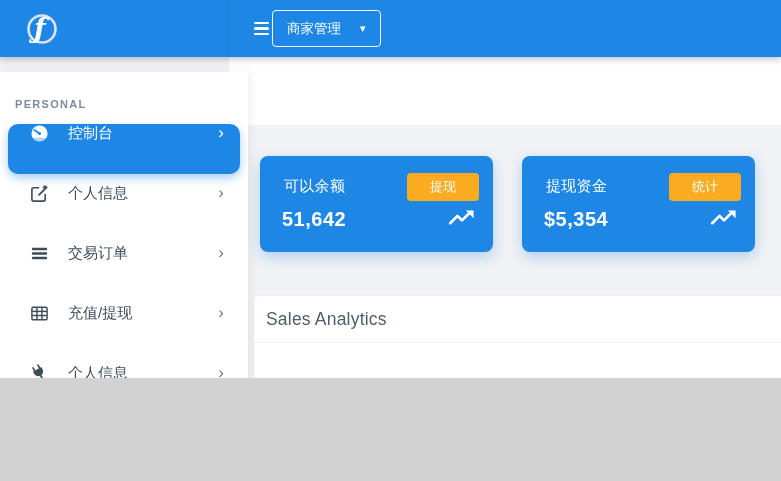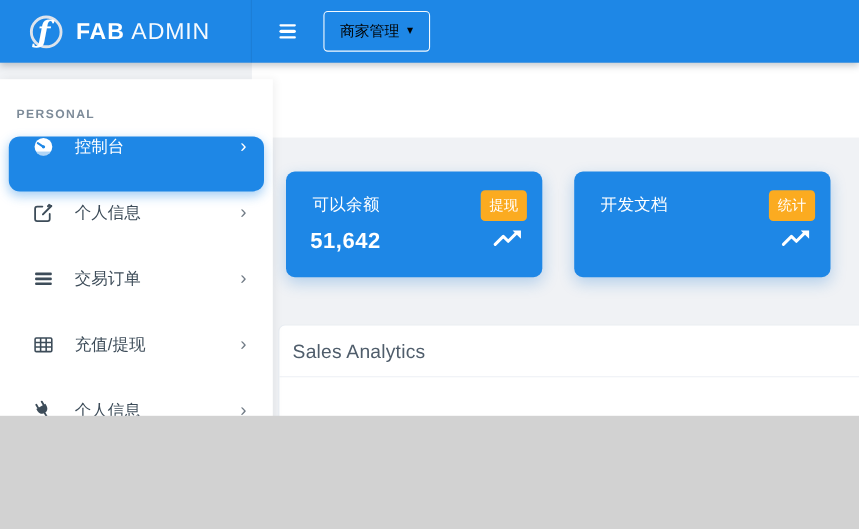--- a/index.html
+++ b/index.html
@@ -30,23 +30,23 @@
   }
   .brand-logo{width:36px;height:36px;flex:0 0 auto;}
   .brand-text{margin-left:9px;color:#fff;font-size:21px;letter-spacing:.8px;white-space:nowrap;}
   .brand-text .bold{font-weight:700;}
   .brand-text .light{font-weight:400;margin-left:6px;opacity:.96;}
   .hamburger{
     margin-left:25px;width:18px;display:flex;flex-direction:column;gap:3px;cursor:pointer;
   }
   .hamburger span{display:block;height:2.6px;width:15px;background:#fff;border-radius:2px;}
   .merchant-btn{
-    margin-left:22px;height:37px;display:flex;align-items:center;gap:7px;
+    height:37px;display:flex;align-items:center;gap:19px;
     border:1.5px solid rgba(255,255,255,.95);border-radius:4px;background:transparent;
-    color:#000000;font-size:13.5px;padding:0 14px;cursor:pointer;
+    color:#ffffff;font-size:13.5px;padding:0 14px;cursor:pointer;
     font-family:inherit;
   }
   .merchant-btn .caret{font-size:11px;line-height:1;}
 
   
   .sidebar{
     position:absolute;left:0;top:72px;width:248px;height:424px;background:#fff;
     z-index:20;box-shadow:3px 0 8px rgba(0,0,0,.06);
   }
   .section-label{
@@ -76,21 +76,21 @@
   .stat-card{
     position:absolute;top:156px;width:233px;height:96px;border-radius:8px;
     background:var(--primary);z-index:10;
     box-shadow:0 5px 14px rgba(25,118,210,.28);color:#fff;
   }
   .stat-card.c1{left:260px;}
   .stat-card.c2{left:522px;}
   .stat-label{position:absolute;left:24px;top:21px;font-size:15px;letter-spacing:.3px;}
   .stat-badge{
     position:absolute;right:14px;top:17px;background:var(--badge-orange);
-    border:none;color:#fff;font-size:13px;padding:5px 8px;border-radius:4px;cursor:pointer;
+    border:none;color:#fff;font-size:13px;padding:5px 23px;border-radius:4px;cursor:pointer;
     font-family:inherit;
   }
   .stat-value{position:absolute;left:22px;top:52px;font-size:20px;font-weight:700;letter-spacing:.5px;}
   .trend{position:absolute;right:17px;bottom:22px;}
 
   .panel{
     position:absolute;left:253px;top:295px;width:562px;height:170px;
     background:#fff;border:1px solid #e9edf2;border-radius:6px;z-index:10;
   }
   .panel-header{
@@ -107,23 +107,20 @@
 </style>
 </head>
 <body>
 
 <header class="navbar">
   <div class="brand">
     <svg class="brand-logo" viewBox="0 0 36 36">
       <circle cx="18" cy="18" r="13.5" fill="none" stroke="#e9e9ec" stroke-width="2.6" opacity="0.95"></circle>
       <text x="10" y="27" font-size="27" font-style="italic" font-weight="bold" font-family="'DejaVu Serif',serif" fill="#ffffff">ƒ</text>
     </svg>
-    <div class="brand-text">
-      <span class="bold">FAB</span><span class="light">ADMIN</span>
-    </div>
   </div>
 
   <div class="hamburger">
     <span></span>
       <span></span>
       <span></span>
   </div>
 
   <button class="merchant-btn">
     <span>商家管理</span>
@@ -212,22 +209,23 @@
   <div class="stat-value">51,642</div>
   <span class="trend">
     <svg width="28" height="18" viewBox="0 0 24 16" fill="none">
       <polyline points="1.5,13.5 8,7 12,11 19,4" stroke="#fff" stroke-width="2.4" stroke-linecap="round" stroke-linejoin="round"></polyline>
       <polygon points="15.5,2.2 22.3,2.2 22.3,9" fill="#fff"></polygon>
     </svg>
   </span>
 </section>
 
 <section class="stat-card c2">
-  <div class="stat-label">开发文档</div>
+  <div class="stat-label">提现资金</div>
   <button class="stat-badge">统计</button>
+  <div class="stat-value">$5,354</div>
   <span class="trend">
     <svg width="28" height="18" viewBox="0 0 24 16" fill="none">
       <polyline points="1.5,13.5 8,7 12,11 19,4" stroke="#fff" stroke-width="2.4" stroke-linecap="round" stroke-linejoin="round"></polyline>
       <polygon points="15.5,2.2 22.3,2.2 22.3,9" fill="#fff"></polygon>
     </svg>
   </span>
 </section>
 
 <section class="panel">
   <div class="panel-header">Sales Analytics</div>

